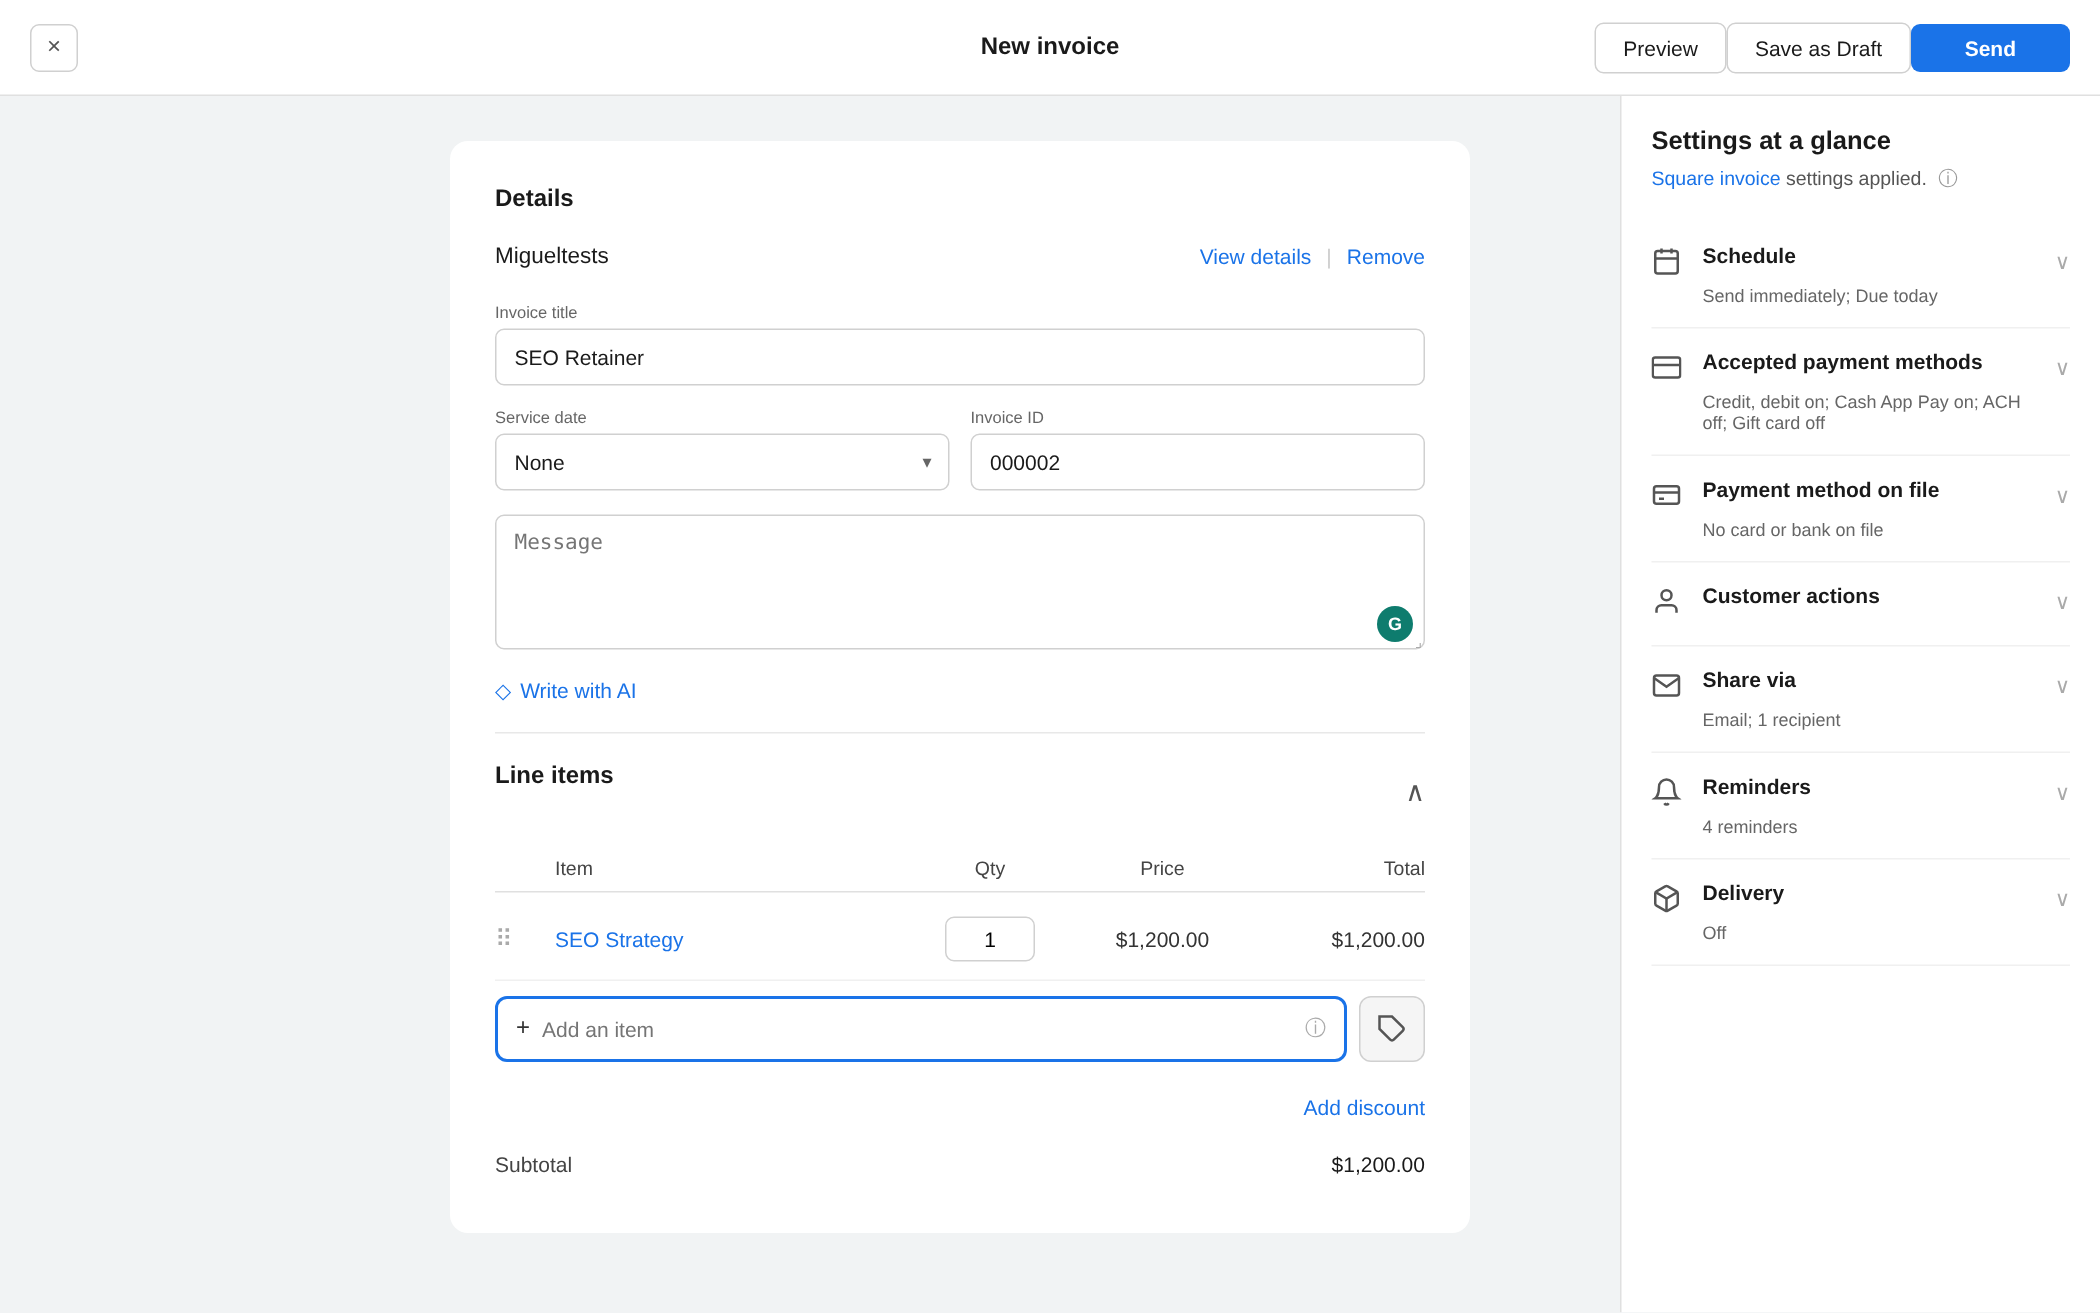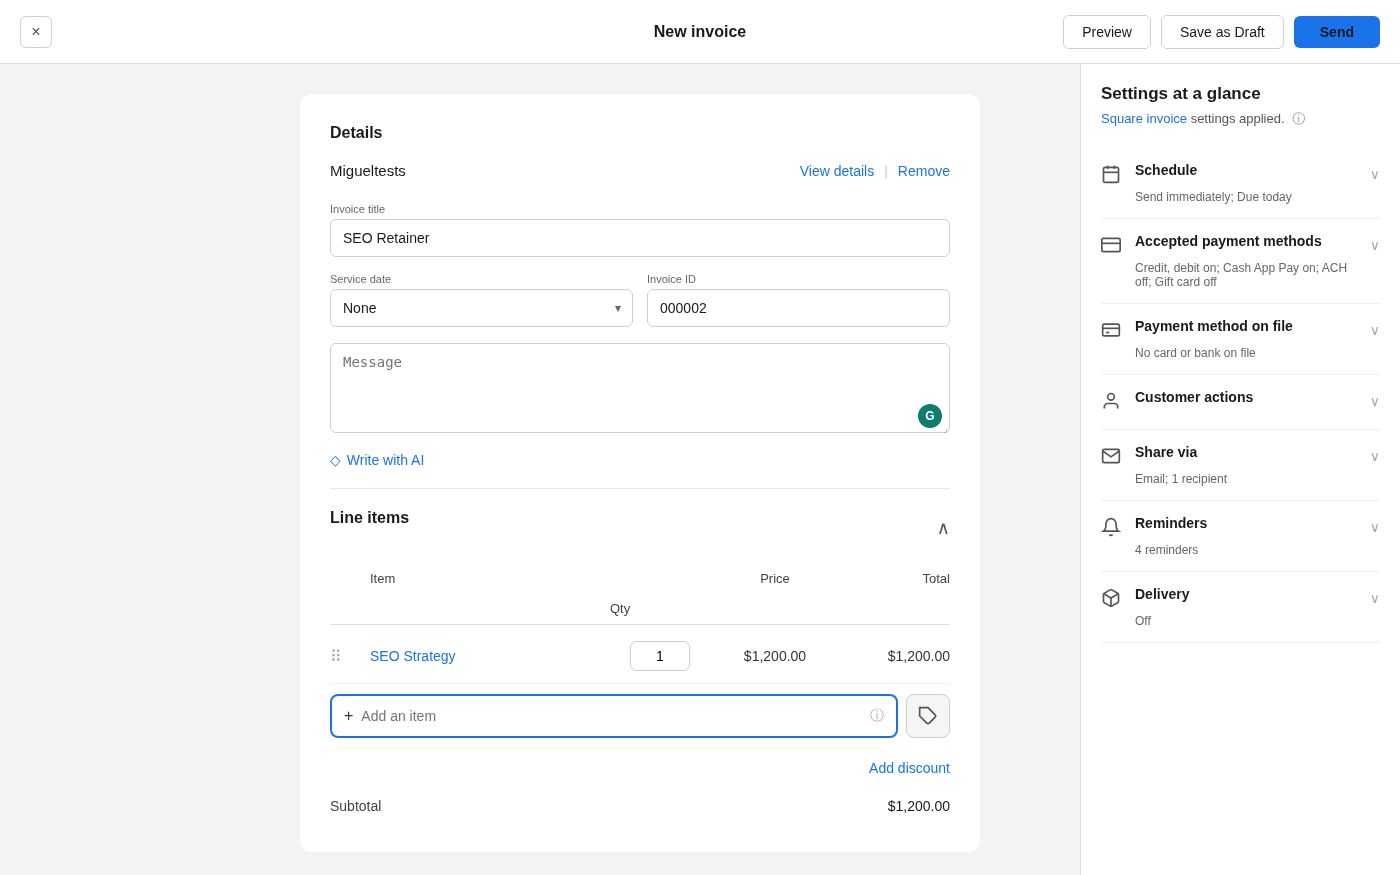--- a/index.html
+++ b/index.html
@@ -6,33 +6,33 @@
     body { font-family: -apple-system, BlinkMacSystemFont, 'Segoe UI', sans-serif; background: #f1f3f4; color: #1a1a1a; font-size: 14px; height: 875px; overflow: hidden; }
 
     
     .topbar {
       display: flex; align-items: center; justify-content: space-between;
       background: #fff; border-bottom: 1px solid #e0e0e0;
       padding: 0 20px; height: 64px; position: fixed; top: 0; left: 0; right: 0; z-index: 100;
     }
     .topbar-title { font-size: 16px; font-weight: 600; position: absolute; left: 50%; transform: translateX(-50%); }
     .topbar-left { display: flex; align-items: center; }
-    .topbar-right { display: flex; align-items: center; gap: 10px; }
+    .topbar-right { display: flex; align-items: center; }
     .close-btn {
       width: 32px; height: 32px; border: 1px solid #d0d0d0; border-radius: 6px;
       background: #fff; cursor: pointer; display: flex; align-items: center; justify-content: center;
       font-size: 16px; color: #555;
     }
     .btn-secondary {
       padding: 8px 18px; border: 1px solid #d0d0d0; border-radius: 6px;
       background: #fff; cursor: pointer; font-size: 14px; color: #1a1a1a; font-weight: 500;
     }
     .btn-primary {
-      padding: 8px 26px; border: none; border-radius: 6px;
-      background: #1a73e8; cursor: pointer; font-size: 14px; color: #0f172a; font-weight: 600;
+      padding: 8px 36px; border: none; border-radius: 6px;
+      background: #1a73e8; cursor: pointer; font-size: 14px; color: #ffffff; font-weight: 600;
     }
 
     
     .main-layout {
       display: flex; margin-top: 64px; height: calc(875px - 64px);
     }
 
     
     .left-spacer { width: 200px; flex-shrink: 0; }
 
@@ -93,21 +93,21 @@
     .line-items-header {
       display: flex; align-items: center; justify-content: space-between; margin-bottom: 16px;
     }
     .collapse-btn { background: none; border: none; cursor: pointer; font-size: 18px; color: #555; }
 
     .table-header {
       display: grid; grid-template-columns: 40px 1fr 100px 130px 110px;
       padding: 8px 0; border-bottom: 1px solid #e0e0e0; margin-bottom: 4px;
     }
     .table-header span { font-size: 13px; font-weight: 500; color: #444; }
-    .table-header .col-qty { text-align: left; margin-top: 30px; }
+    .table-header .col-qty { text-align: center; }
     .table-header .col-price { text-align: center; }
     .table-header .col-total { text-align: right; }
 
     .table-row {
       display: grid; grid-template-columns: 40px 1fr 100px 130px 110px;
       padding: 12px 0; align-items: center; border-bottom: 1px solid #f0f0f0;
     }
     .drag-handle { color: #aaa; font-size: 16px; cursor: grab; }
     .item-name { color: #1a73e8; font-weight: 500; cursor: pointer; }
     .qty-input {

